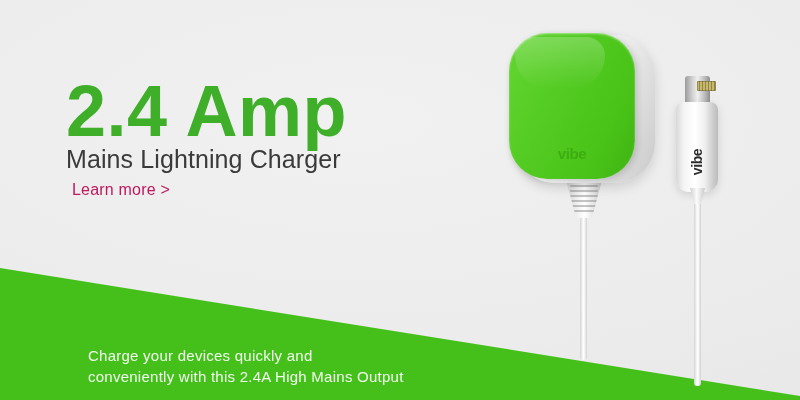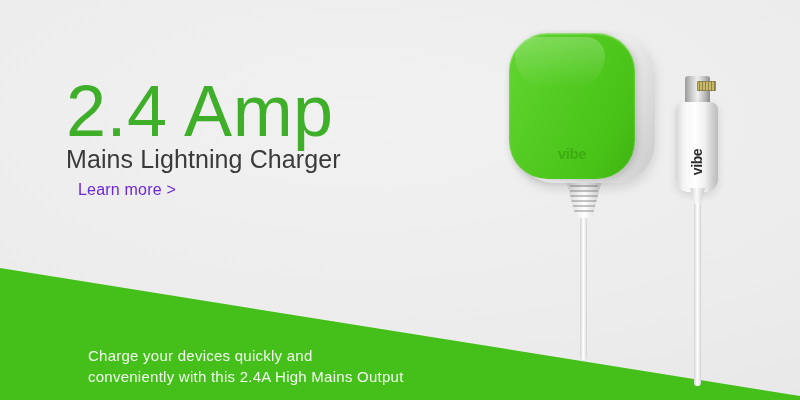--- a/index.html
+++ b/index.html
@@ -40,21 +40,21 @@
   .copy-block {
     position: absolute;
     left: 66px;
     top: 72px;
     width: 420px;
   }
 
   .headline {
     font-size: 72px;
     line-height: 78px;
-    font-weight: 400;
+    font-weight: 700;
     letter-spacing: 0.5px;
     color: #3faf2a;
     margin: 0;
     white-space: nowrap;
   }
 
   .subhead {
     position: absolute;
     left: 0;
     top: 73px;
@@ -62,25 +62,25 @@
     line-height: 28px;
     font-weight: 400;
     letter-spacing: 0.1px;
     color: #3a3a3a;
     margin: 0;
     white-space: nowrap;
   }
 
   .learn-more {
     position: absolute;
-    left: 12px;
+    left: 6px;
     top: 108px;
     font-size: 16px;
     line-height: 20px;
-    color: #6d28d9;
+    color: #be185d;
     letter-spacing: 0.2px;
     text-decoration: none;
     white-space: nowrap;
   }
 
   
   .promo {
     position: absolute;
     left: 88px;
     top: 345px;

